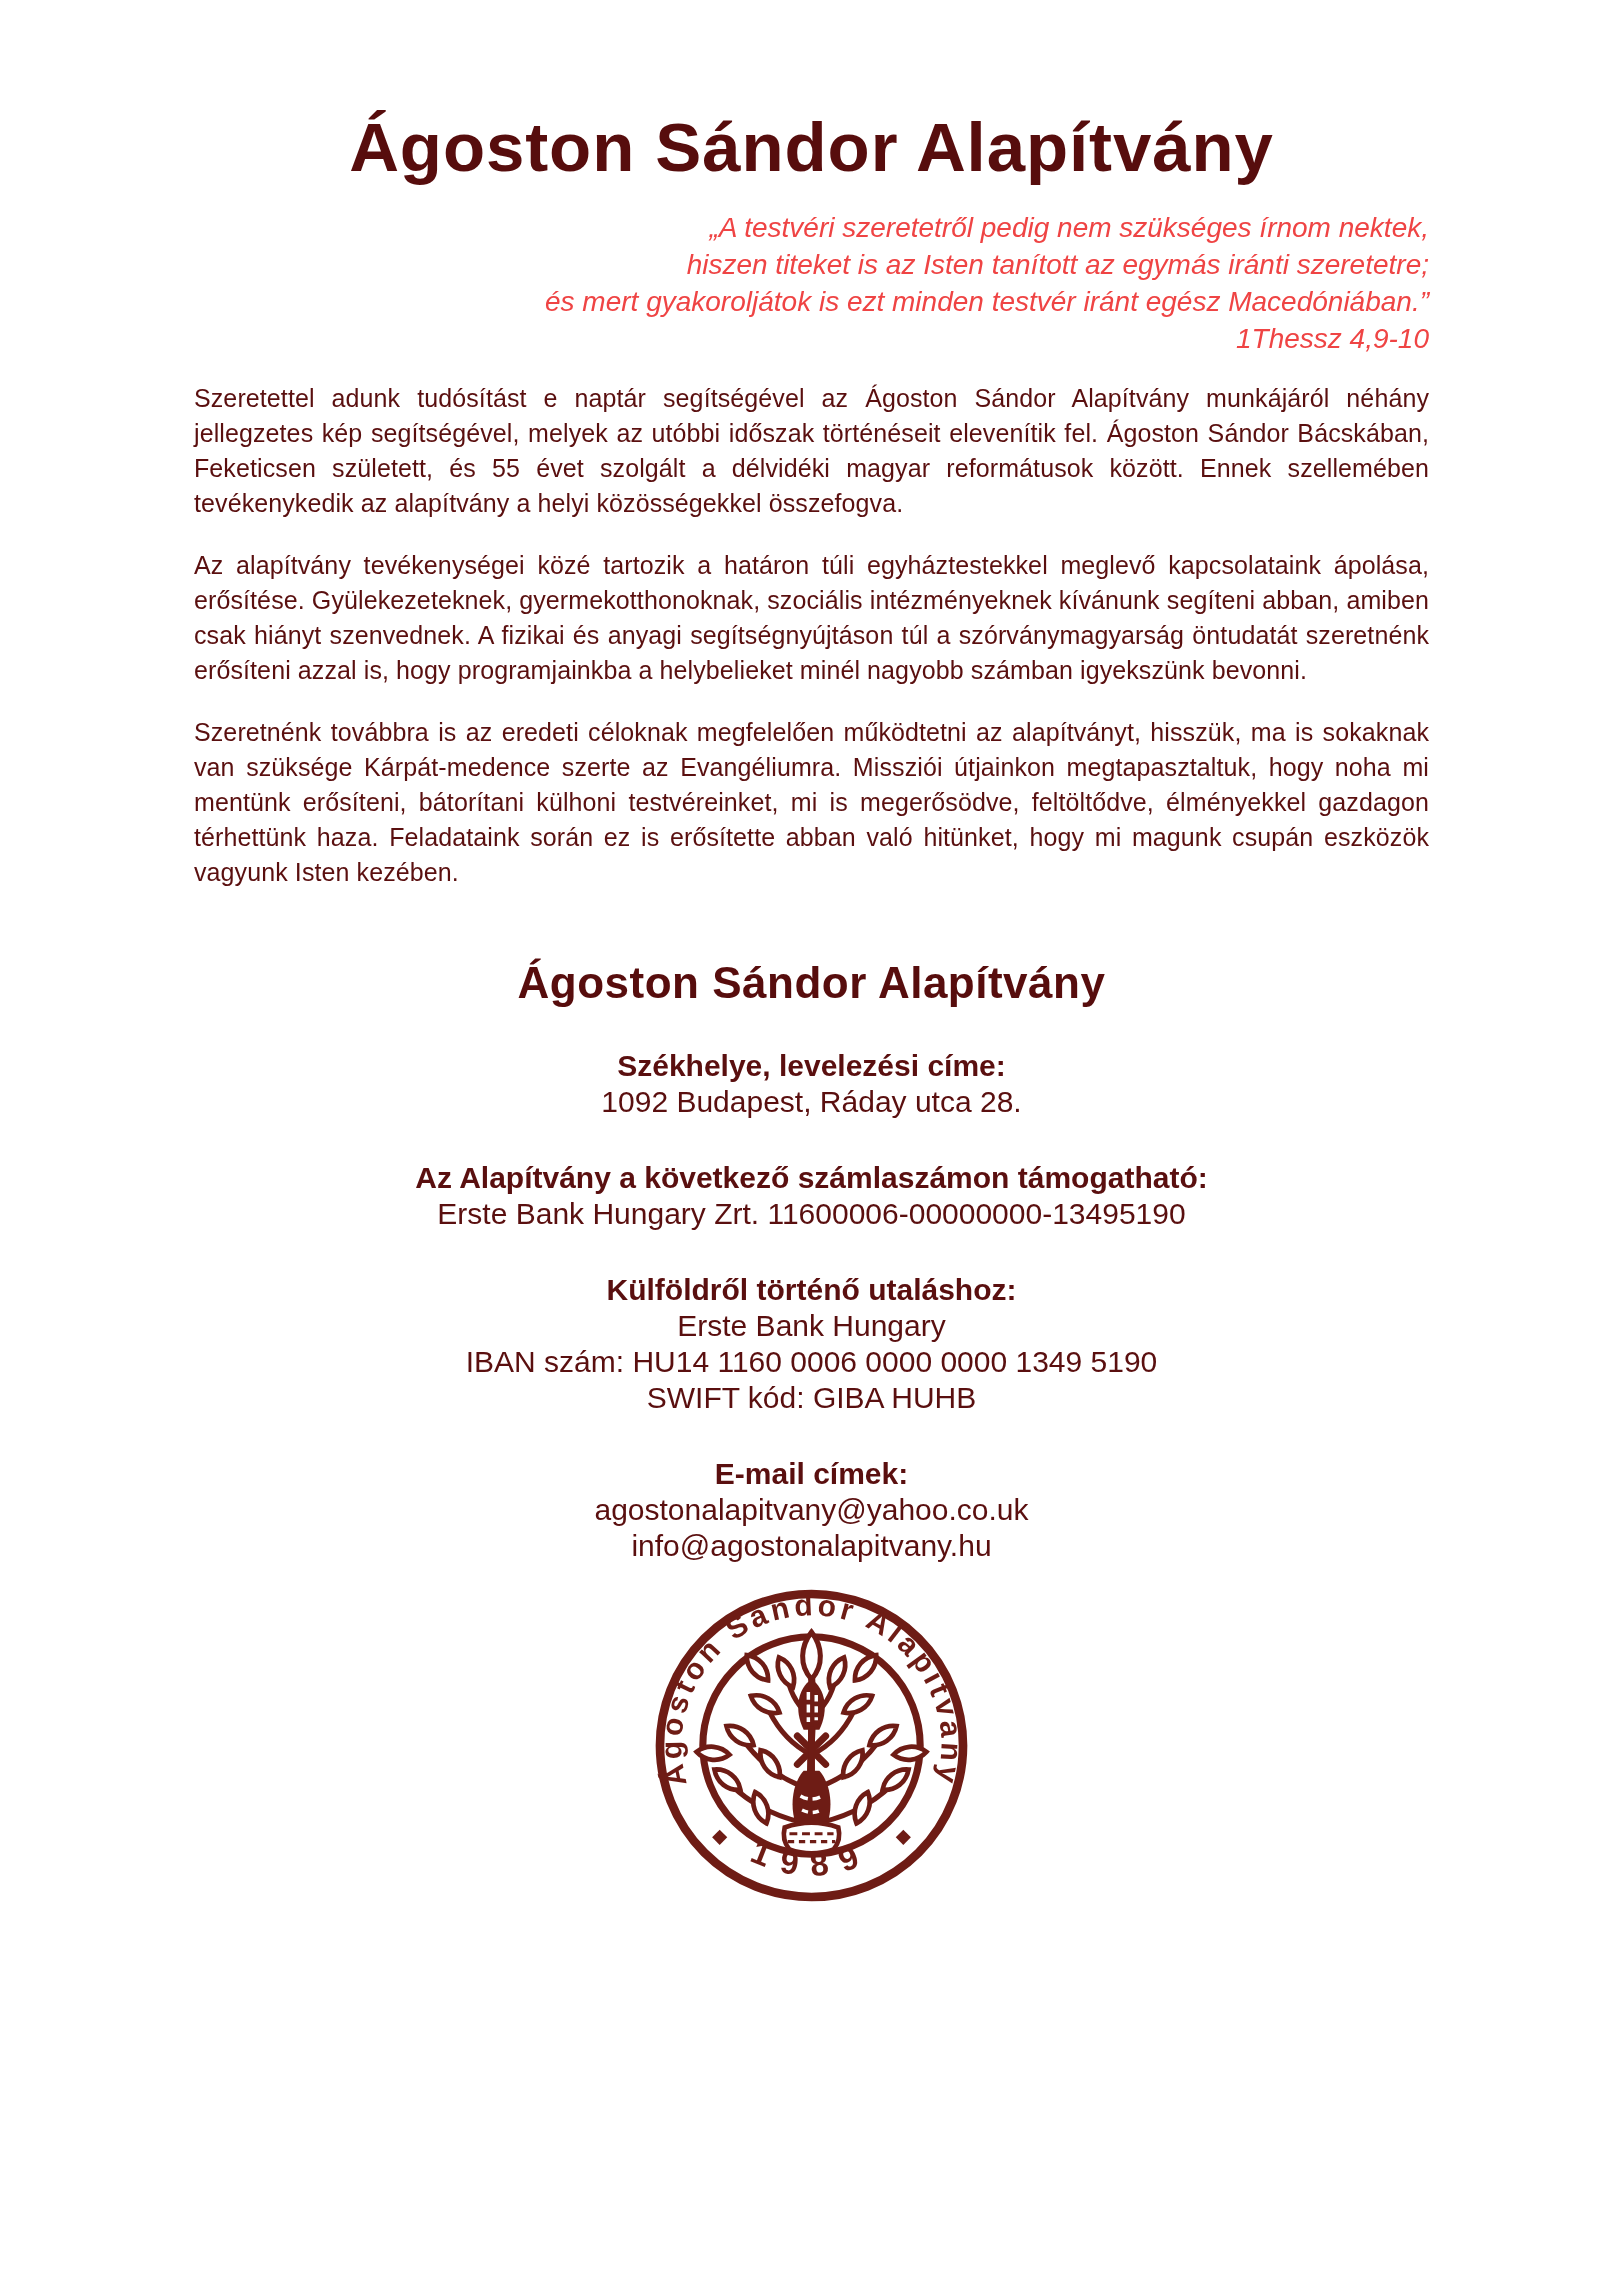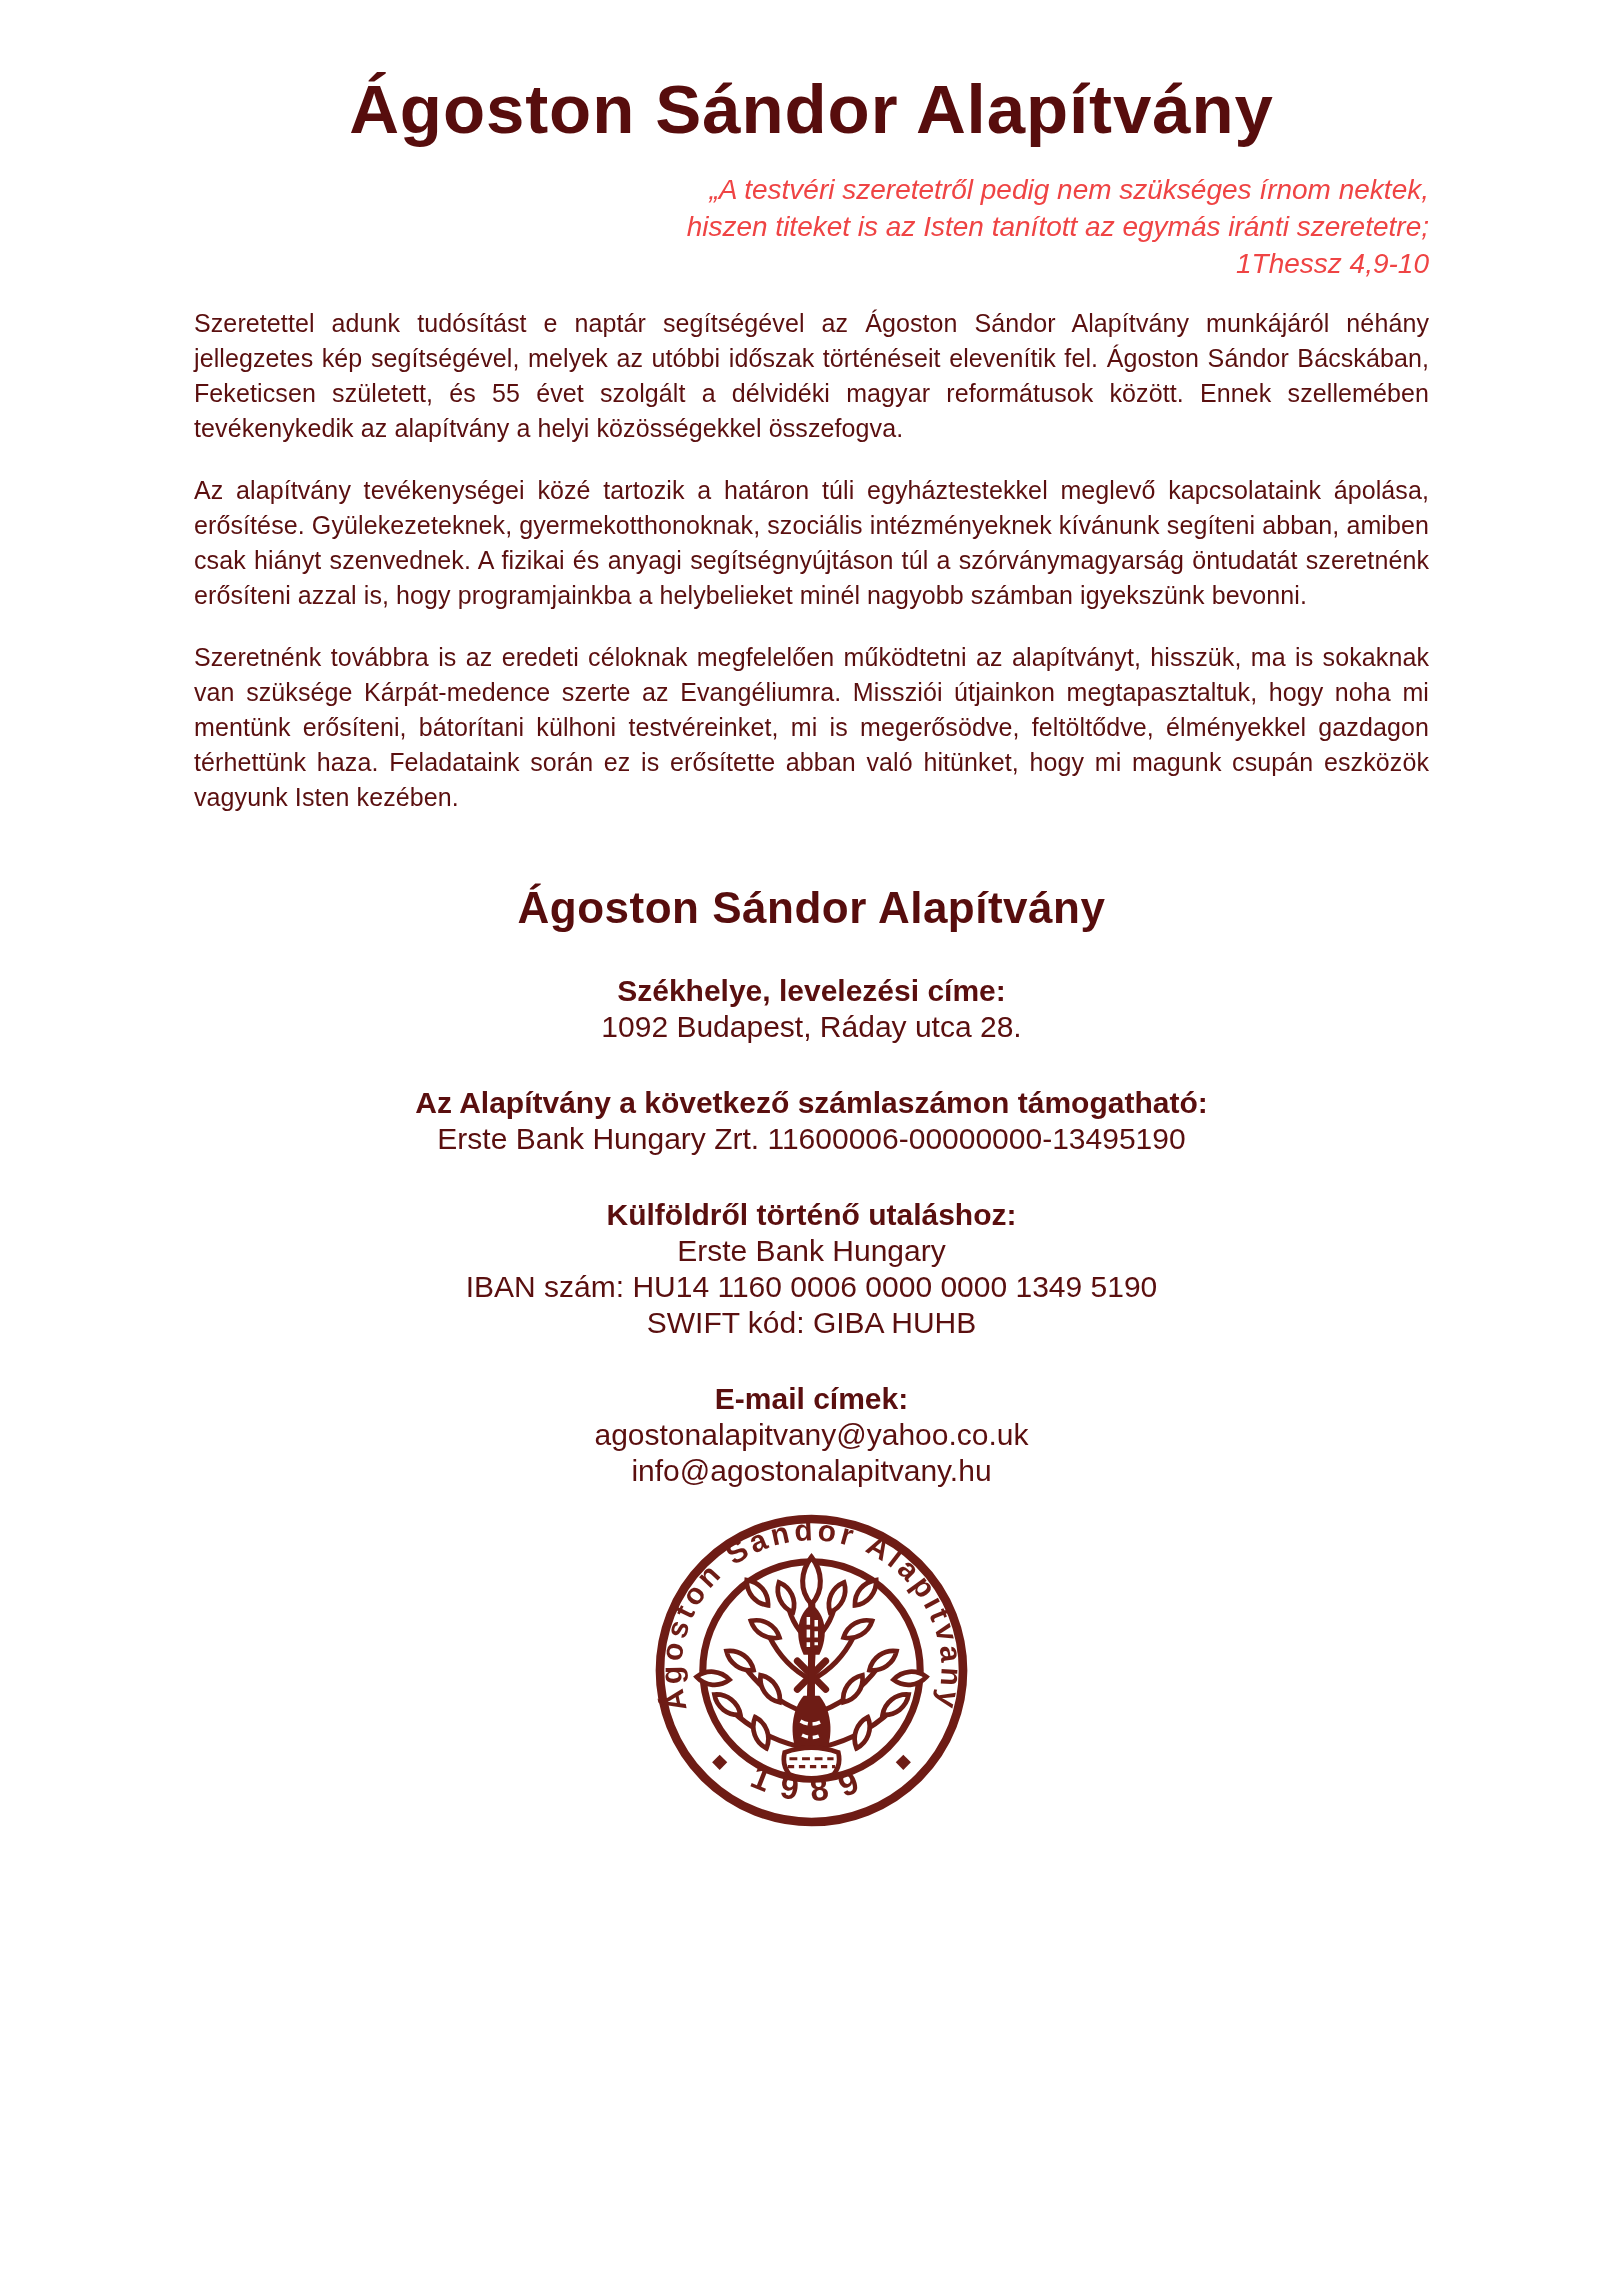--- a/index.html
+++ b/index.html
@@ -12,21 +12,21 @@
     height: 2295px;
     font-family: "Liberation Sans", sans-serif;
     color: #5a0f0f;
     overflow: hidden;
   }
   .page {
     position: relative;
     box-sizing: border-box;
     width: 100%;
     height: 100%;
-    padding: 70px 194px 0 194px;
+    padding: 108px 194px 0 194px;
   }
   .doc-title {
     font-size: 69px;
     font-weight: bold;
     text-align: center;
     letter-spacing: 0.9px;
     color: #570d0d;
   }
   .quote {
     margin-top: 22px;
@@ -85,20 +85,21 @@
 </head>
 <body>
 
 <div class="page">
 
   <div class="doc-title">Ágoston Sándor Alapítvány</div>
 
   <div class="quote">
     <div>„A testvéri szeretetről pedig nem szükséges írnom nektek,</div>
     <div>hiszen titeket is az Isten tanított az egymás iránti szeretetre;</div>
+    <div>és mert gyakoroljátok is ezt minden testvér iránt egész Macedóniában.”</div>
     <div class="quote-ref">1Thessz 4,9-10</div>
   </div>
 
   <div class="body-para first">Szeretettel adunk tudósítást e naptár segítségével az Ágoston Sándor Alapítvány munkájáról néhány jellegzetes kép segítségével, melyek az utóbbi időszak történéseit elevenítik fel. Ágoston Sándor Bácskában, Feketicsen született, és 55 évet szolgált a délvidéki magyar reformátusok között. Ennek szellemében tevékenykedik az alapítvány a helyi közösségekkel összefogva.</div>
   <div class="body-para">Az alapítvány tevékenységei közé tartozik a határon túli egyháztestekkel meglevő kapcsolataink ápolása, erősítése. Gyülekezeteknek, gyermekotthonoknak, szociális intézményeknek kívánunk segíteni abban, amiben csak hiányt szenvednek. A fizikai és anyagi segítségnyújtáson túl a szórványmagyarság öntudatát szeretnénk erősíteni azzal is, hogy programjainkba a helybelieket minél nagyobb számban igyekszünk bevonni.</div>
   <div class="body-para">Szeretnénk továbbra is az eredeti céloknak megfelelően működtetni az alapítványt, hisszük, ma is sokaknak van szüksége Kárpát-medence szerte az Evangéliumra. Missziói útjainkon megtapasztaltuk, hogy noha mi mentünk erősíteni, bátorítani külhoni testvéreinket, mi is megerősödve, feltöltődve, élményekkel gazdagon térhettünk haza. Feladataink során ez is erősítette abban való hitünket, hogy mi magunk csupán eszközök vagyunk Isten kezében.</div>
 
   <div class="info-heading">Ágoston Sándor Alapítvány</div>
 
   <div class="info-section">

